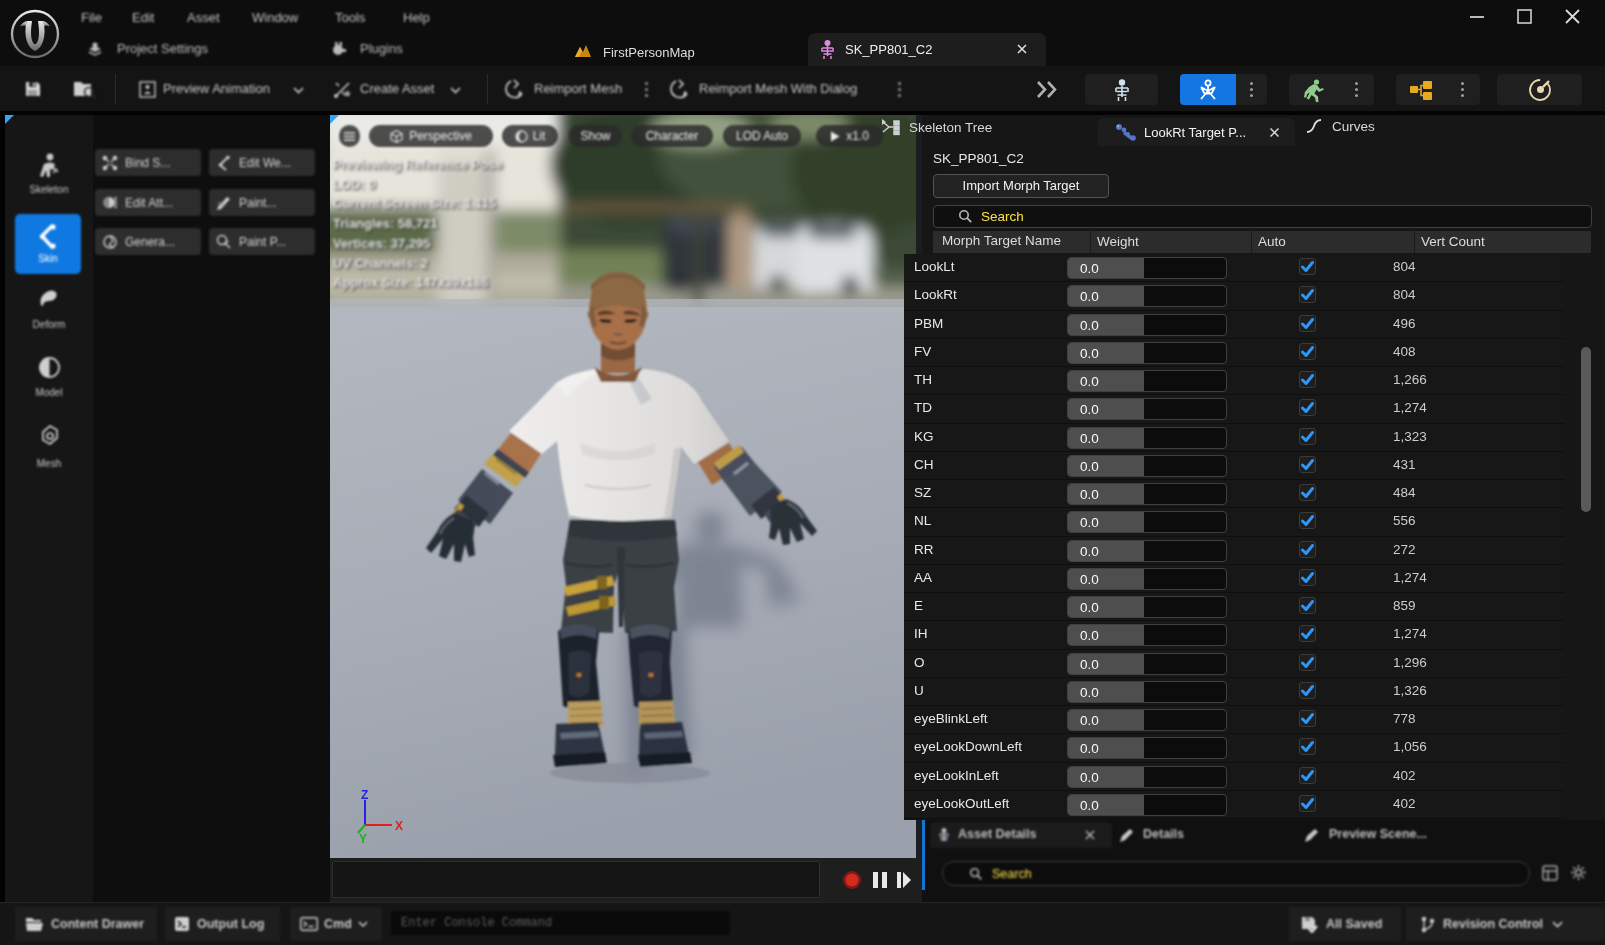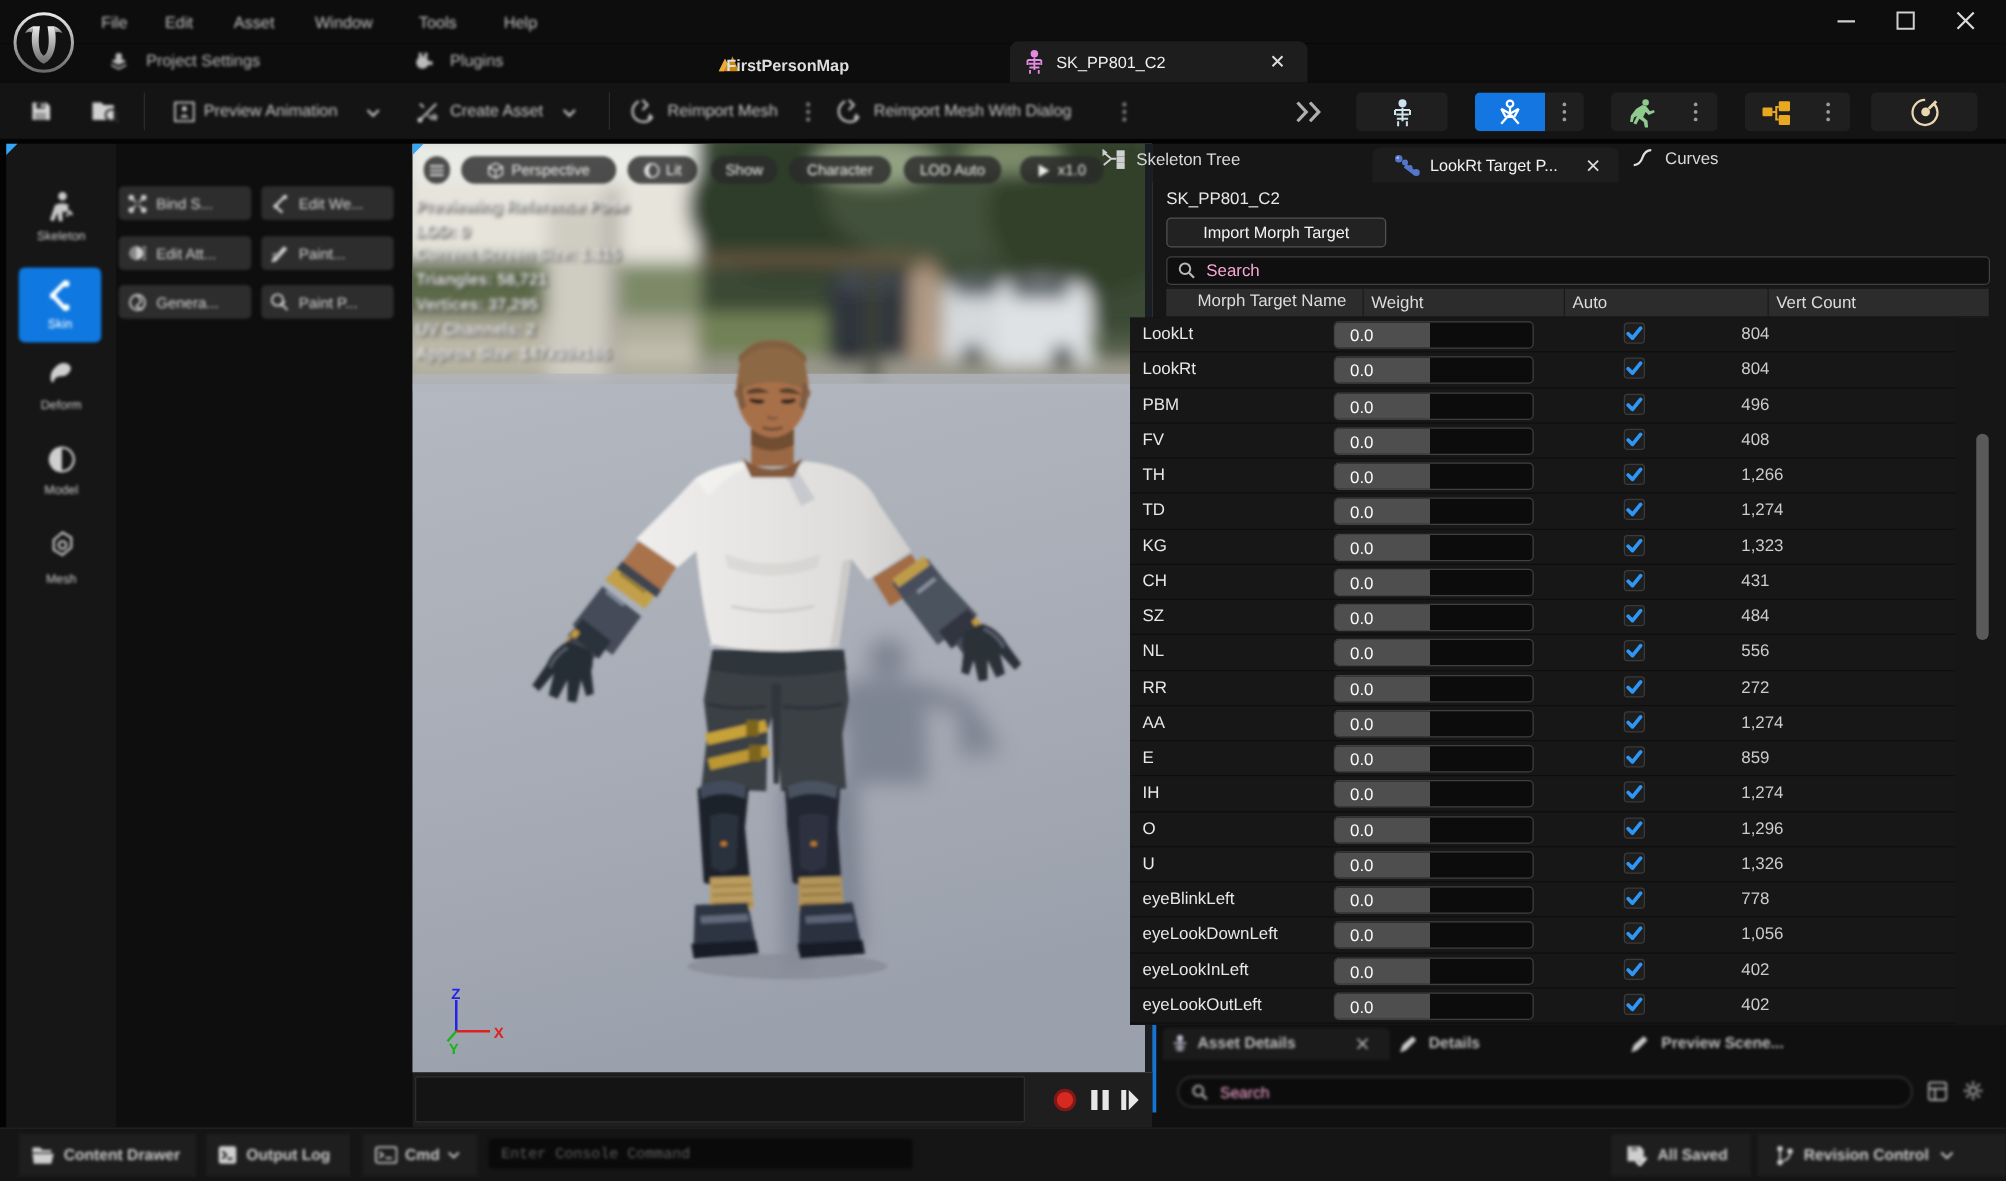--- a/index.html
+++ b/index.html
@@ -34,21 +34,21 @@
 #viewport{position:absolute;left:330px;top:115px;width:592px;height:743px;overflow:hidden;background:#9aa0aa;}
 #vpbar{position:absolute;left:330px;top:858px;width:592px;height:44px;background:#1e1e1e;}
 .pill{position:absolute;top:10px;height:22px;background:rgba(42,42,42,0.82);border-radius:11px;display:flex;align-items:center;color:#ededed;font-size:12px;justify-content:center;}
 #stats{position:absolute;left:3px;top:40px;font-size:13px;font-weight:bold;color:#f2f2f2;line-height:19.7px;text-shadow:1px 1px 2px rgba(0,0,0,0.9);}
 
 #rightpanel{position:absolute;left:922px;top:115px;width:683px;height:705px;background:#161616;}
 #rtabs{position:absolute;left:922px;top:115px;width:683px;height:31px;background:#0e0e0e;}
 #rtab-active{position:absolute;left:1098px;top:118px;width:197px;height:28px;background:#1d1d1d;border-radius:6px 6px 0 0;display:flex;align-items:center;font-size:13px;color:#f2f2f2;}
 .rtab{position:absolute;top:118px;display:flex;align-items:center;font-size:13.5px;color:#d8d8d8;}
 #importbtn{position:absolute;left:933px;top:174px;width:176px;height:24px;background:#222222;border:1px solid #525252;border-radius:4px;color:#f2f2f2;font-size:13px;text-align:center;line-height:22px;}
-.searchbox{position:absolute;background:#0f0f0f;border:1px solid #404040;border-radius:4px;display:flex;align-items:center;color:#f9a8d4;font-size:13.5px;}
+.searchbox{position:absolute;background:#0f0f0f;border:1px solid #404040;border-radius:4px;display:flex;align-items:center;color:#fde047;font-size:13.5px;padding-left:16px;}
 
 #thead{position:absolute;left:932px;top:230px;width:660px;height:24px;background:#2c2c2c;border:1px solid #151515;font-size:13.5px;color:#dcdcdc;}
 #tbody{position:absolute;left:904px;top:254px;width:660px;height:566px;overflow:hidden;background:#151515;}
 .trow{position:relative;width:660px;height:28.26px;background:#171717;border-bottom:1px solid #0e0e0e;}
 .tname{position:absolute;left:10px;top:5px;font-size:13.5px;color:#e8e8e8;}
 .tcount{position:absolute;left:489px;top:5px;font-size:13.5px;color:#cccccc;}
 .spin{position:absolute;left:163px;top:3px;width:160px;height:22px;background:#0c0c0c;border:1px solid #404040;border-radius:4px;overflow:hidden;}
 .spinfill{position:absolute;left:0;top:0;width:76px;height:22px;background:#4e4e4e;border-radius:3px 0 0 3px;}
 .spin span{position:absolute;left:12px;top:3px;font-size:13.5px;color:#fafafa;}
 .cbox{position:absolute;left:395px;top:4px;width:17px;height:17px;background:#1e1e1e;border:1px solid #3a3a3a;border-radius:3px;display:flex;align-items:center;justify-content:center;}
@@ -104,21 +104,21 @@
     <rect x="12" y="7" width="4" height="3" fill="#bbb"></rect>
     <rect x="5" y="0" width="2.5" height="4" fill="#bbb"></rect>
     <rect x="9.5" y="0" width="2.5" height="4" fill="#bbb"></rect>
   </svg>
 <div class="mbtn blur" style="left:360px;">Plugins</div>
 
 <svg class="abs" style="left:574px;top:43px;" width="18" height="15" viewBox="0 0 18 15">
     <path d="M1 14 L6 4 L9 9 L12 2 L17 14 z" fill="#c8860a"></path>
     <path d="M1 14 L6 4 L8 8 L5 14z" fill="#e8a93c"></path>
   </svg>
-<div class="tab-inactive" style="left:581px;font-weight:bold;">FirstPersonMap</div>
+<div class="tab-inactive" style="left:603px;">FirstPersonMap</div>
 <div id="activetab">
 <svg style="margin-left:11px;" width="17" height="21" viewBox="0 0 17 21">
       <g stroke="#e08ae0" fill="none" stroke-width="1.5">
         <circle cx="8.5" cy="4" r="3" fill="#e08ae0" stroke="none"></circle>
         <path d="M3 9 h11 M8.5 7 v10 M4 12 h9 M4.5 15 h8 M3 9 v4 M14 9 v4"></path>
         <path d="M5 17 v3 M12 17 v3"></path>
       </g>
     </svg>
 <span style="margin-left:9px;">SK_PP801_C2</span>
 <svg style="position:absolute;left:208px;top:10px;" width="12" height="12" viewBox="0 0 12 12">
@@ -587,21 +587,21 @@
 <div class="abs" style="left:933px;top:151px;font-size:13.5px;color:#e8e8e8;">SK_PP801_C2</div>
 <div id="importbtn">Import Morph Target</div>
 <div class="searchbox" style="left:933px;top:205px;width:659px;height:23px;">
 <svg style="margin-left:8px;" width="15" height="15" viewBox="0 0 15 15">
       <circle cx="6" cy="6" r="4.2" fill="none" stroke="#b8b8b8" stroke-width="1.6"></circle>
       <path d="M9.2 9.2 l4 4" stroke="#b8b8b8" stroke-width="1.8"></path>
     </svg>
 <span style="margin-left:8px;">Search</span>
 </div>
 <div id="thead">
-<span style="position:absolute;left:9px;top:2px;margin-left:16px;">Morph Target Name</span>
+<span style="position:absolute;left:9px;top:2px;">Morph Target Name</span>
 <span style="position:absolute;left:164px;top:3px;">Weight</span>
 <span style="position:absolute;left:325px;top:3px;">Auto</span>
 <span style="position:absolute;left:488px;top:3px;">Vert Count</span>
 <div style="position:absolute;left:157px;top:0;width:1px;height:24px;background:#1a1a1a;"></div>
 <div style="position:absolute;left:318px;top:0;width:1px;height:24px;background:#1a1a1a;"></div>
 <div style="position:absolute;left:481px;top:0;width:1px;height:24px;background:#1a1a1a;"></div>
 </div>
 <div id="tbody">
 <div class="trow">
       <div class="tname">LookLt</div>

